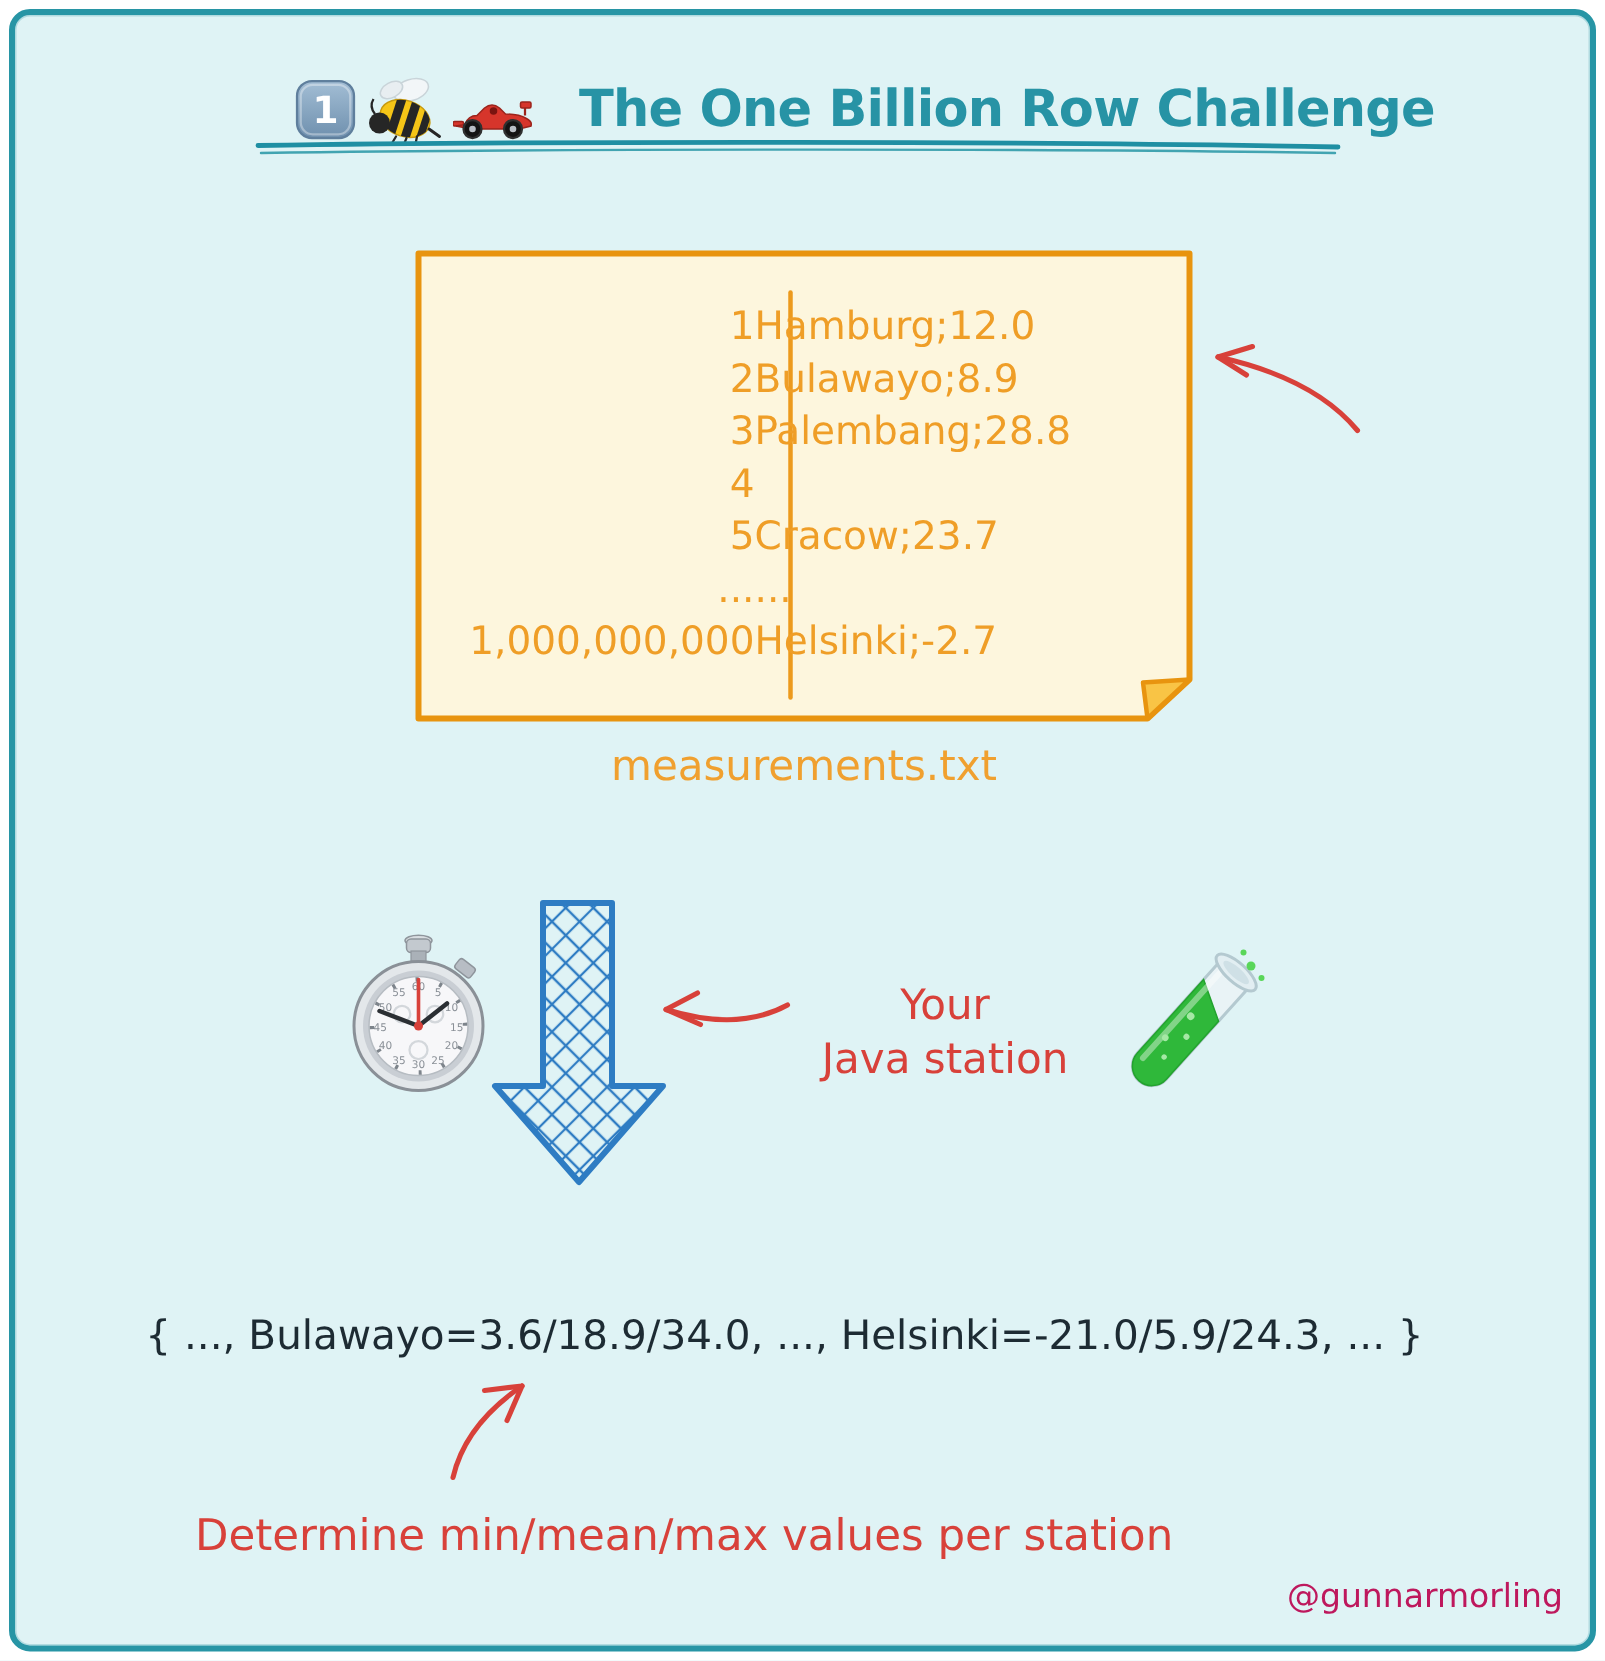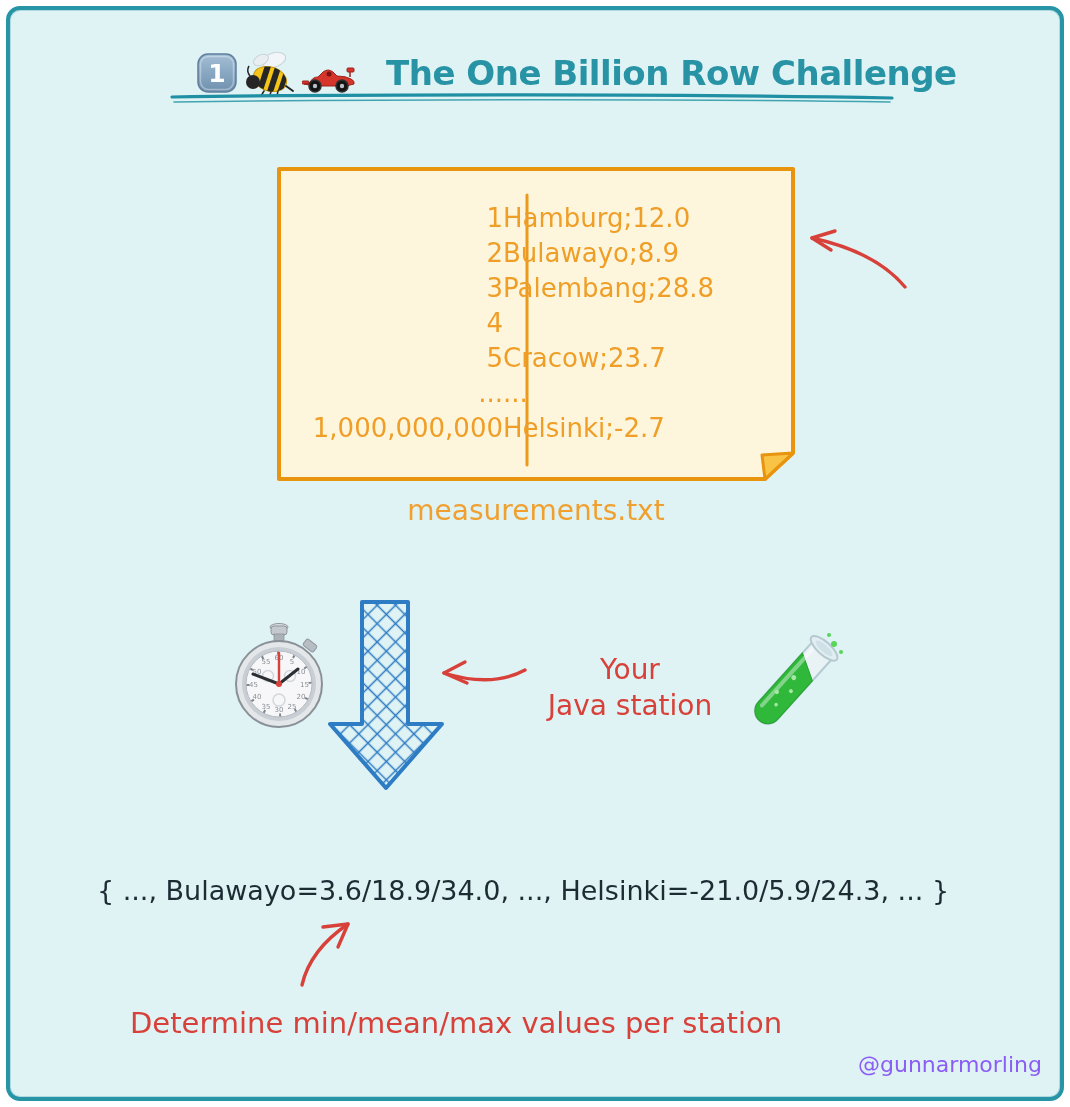--- a/index.html
+++ b/index.html
@@ -34,21 +34,21 @@
   .big-arrow { position:absolute; left:322px; top:596px; }
   .test-tube { position:absolute; left:736px; top:626px; overflow:visible; }
   .arrow1 { position:absolute; left:798px; top:222px; }
   .arrow2 { position:absolute; left:432px; top:656px; }
   .arrow3 { position:absolute; left:290px; top:912px; }
 
   
   .result { position:absolute; left:23px; top:864px; width:1000px; text-align:center;
             color:#1d2b33; font-size:27px; white-space:nowrap;margin-top:11px; }
 
-  .credit { position:absolute; right:28px; top:1052px; color:#8b5cf6; font-size:22px; }
+  .credit { position:absolute; right:28px; top:1052px; color:#be185d; font-size:22px; }
   svg text { font-family:"DejaVu Sans", sans-serif; }
 </style>
 </head>
 <body>
 
 <div class="stage">
   <div class="frame"></div>
 
   <div class="header">
     <svg class="emoji" width="42" height="42" viewBox="0 0 42 42">

